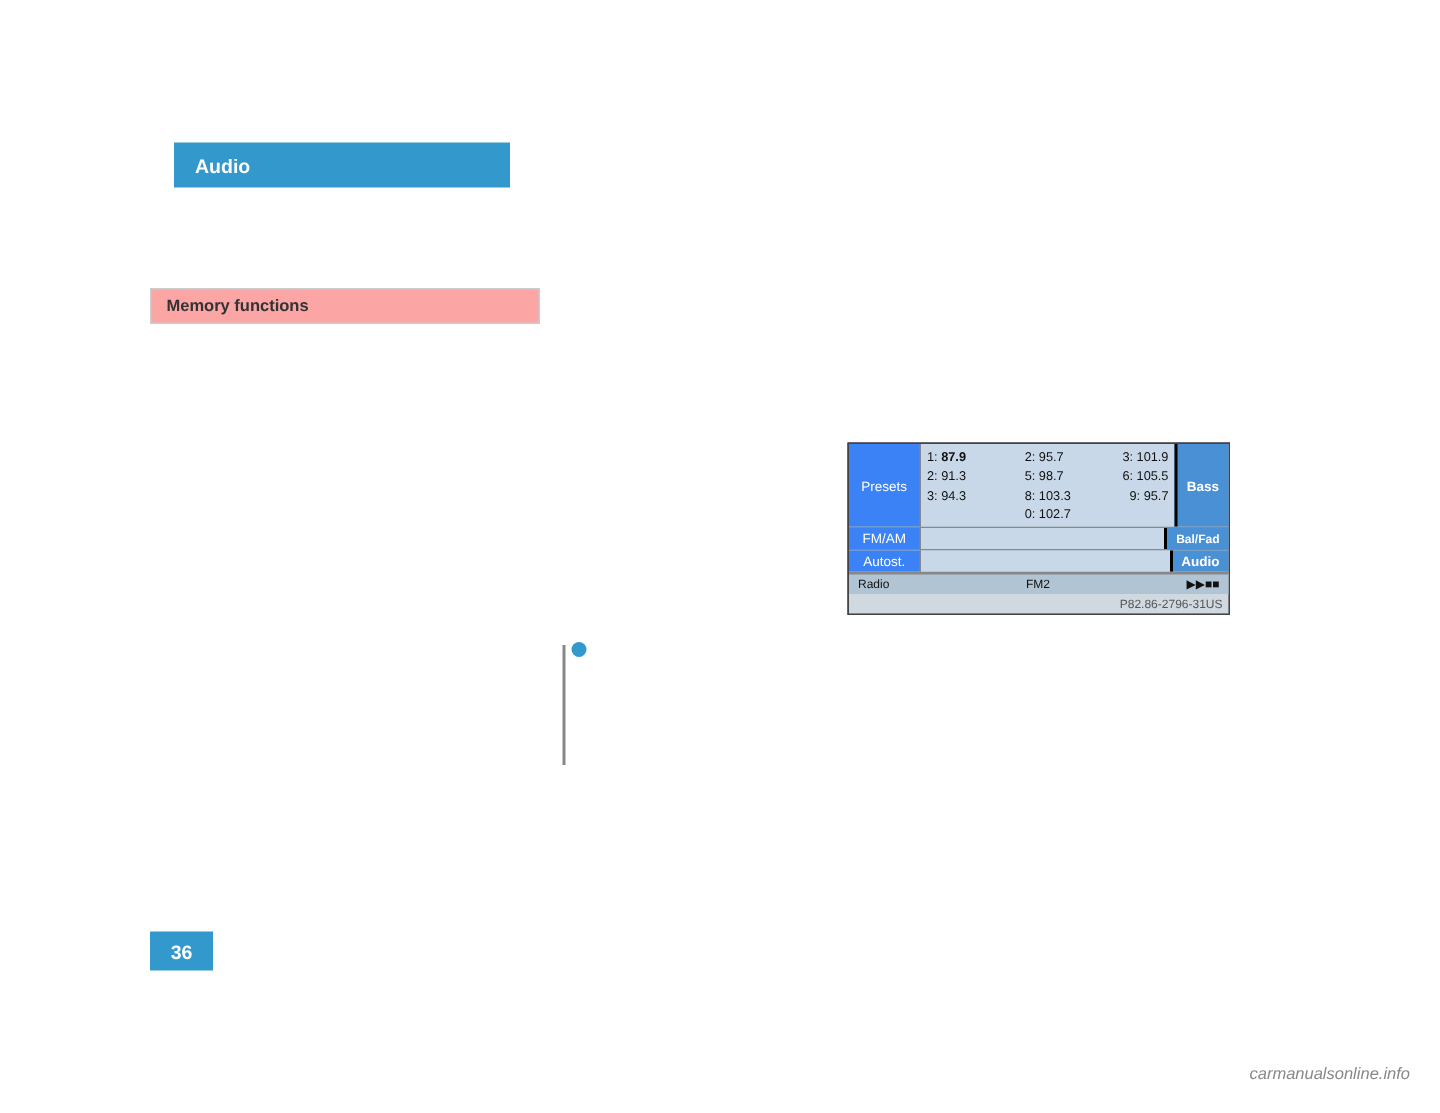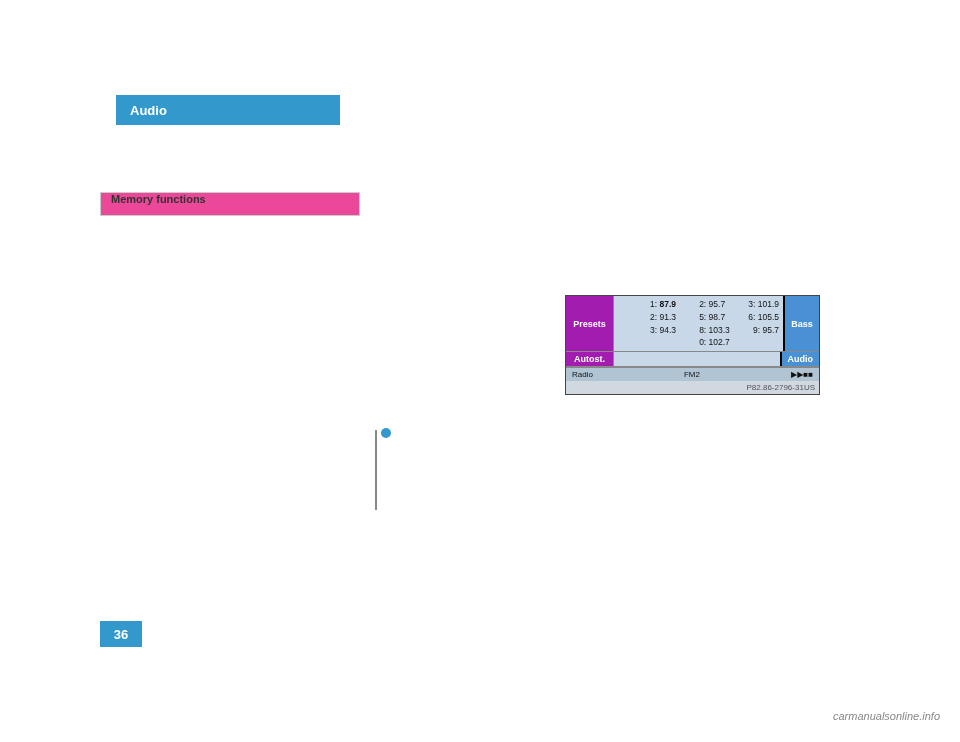--- a/index.html
+++ b/index.html
@@ -31,24 +31,24 @@
       font-weight: bold;
     }
 
     
     .memory-label {
       position: absolute;
       top: 192px;
       left: 100px;
       width: 260px;
       height: 24px;
-      background: #ec4899;
+      background: #fca5a5;
       border: 1px solid #cccccc;
       display: flex;
-      align-items: flex-start;
+      align-items: center;
       padding-left: 10px;
     }
     .memory-label span {
       color: #333333;
       font-size: 11px;
       font-weight: bold;
     }
 
     
     .page-number {
@@ -105,41 +105,40 @@
     }
 
     
     .radio-row {
       display: flex;
       align-items: stretch;
       border-bottom: 1px solid #888;
     }
 
     .radio-left-btn {
-      background: #a21caf;
+      background: #3b82f6;
       color: white;
       font-size: 9px;
-      font-weight: bold;
+      font-weight: normal;
       padding: 2px 6px;
       min-width: 48px;
       display: flex;
       align-items: center;
       justify-content: center;
       border-right: 1px solid #888;
     }
 
     .radio-center {
       flex: 1;
       background: #c8d8e8;
       font-size: 9px;
       color: #111;
       padding: 2px 4px;
       display: flex;
       align-items: center;
-      margin-left: 32px;
     }
 
     .radio-right-btn {
       background: #4a90d4;
       color: white;
       font-size: 9px;
       font-weight: bold;
       padding: 2px 6px;
       min-width: 36px;
       display: flex;
@@ -232,20 +231,25 @@
             <span>&nbsp;</span>
             <span>0: 102.7</span>
             <span>&nbsp;</span>
           </div>
         </div>
       </div>
       <div class="radio-right-btn">Bass</div>
     </div>
 
 
+    <div class="radio-row">
+      <div class="radio-left-btn">FM/AM</div>
+      <div class="radio-center"></div>
+      <div class="radio-right-btn" style="font-size:8px;">Bal/Fad</div>
+    </div>
 
 
     <div class="radio-row">
       <div class="radio-left-btn">Autost.</div>
       <div class="radio-center"></div>
       <div class="radio-right-btn">Audio</div>
     </div>
 
     <div class="radio-status-row">
       <span>Radio</span>

